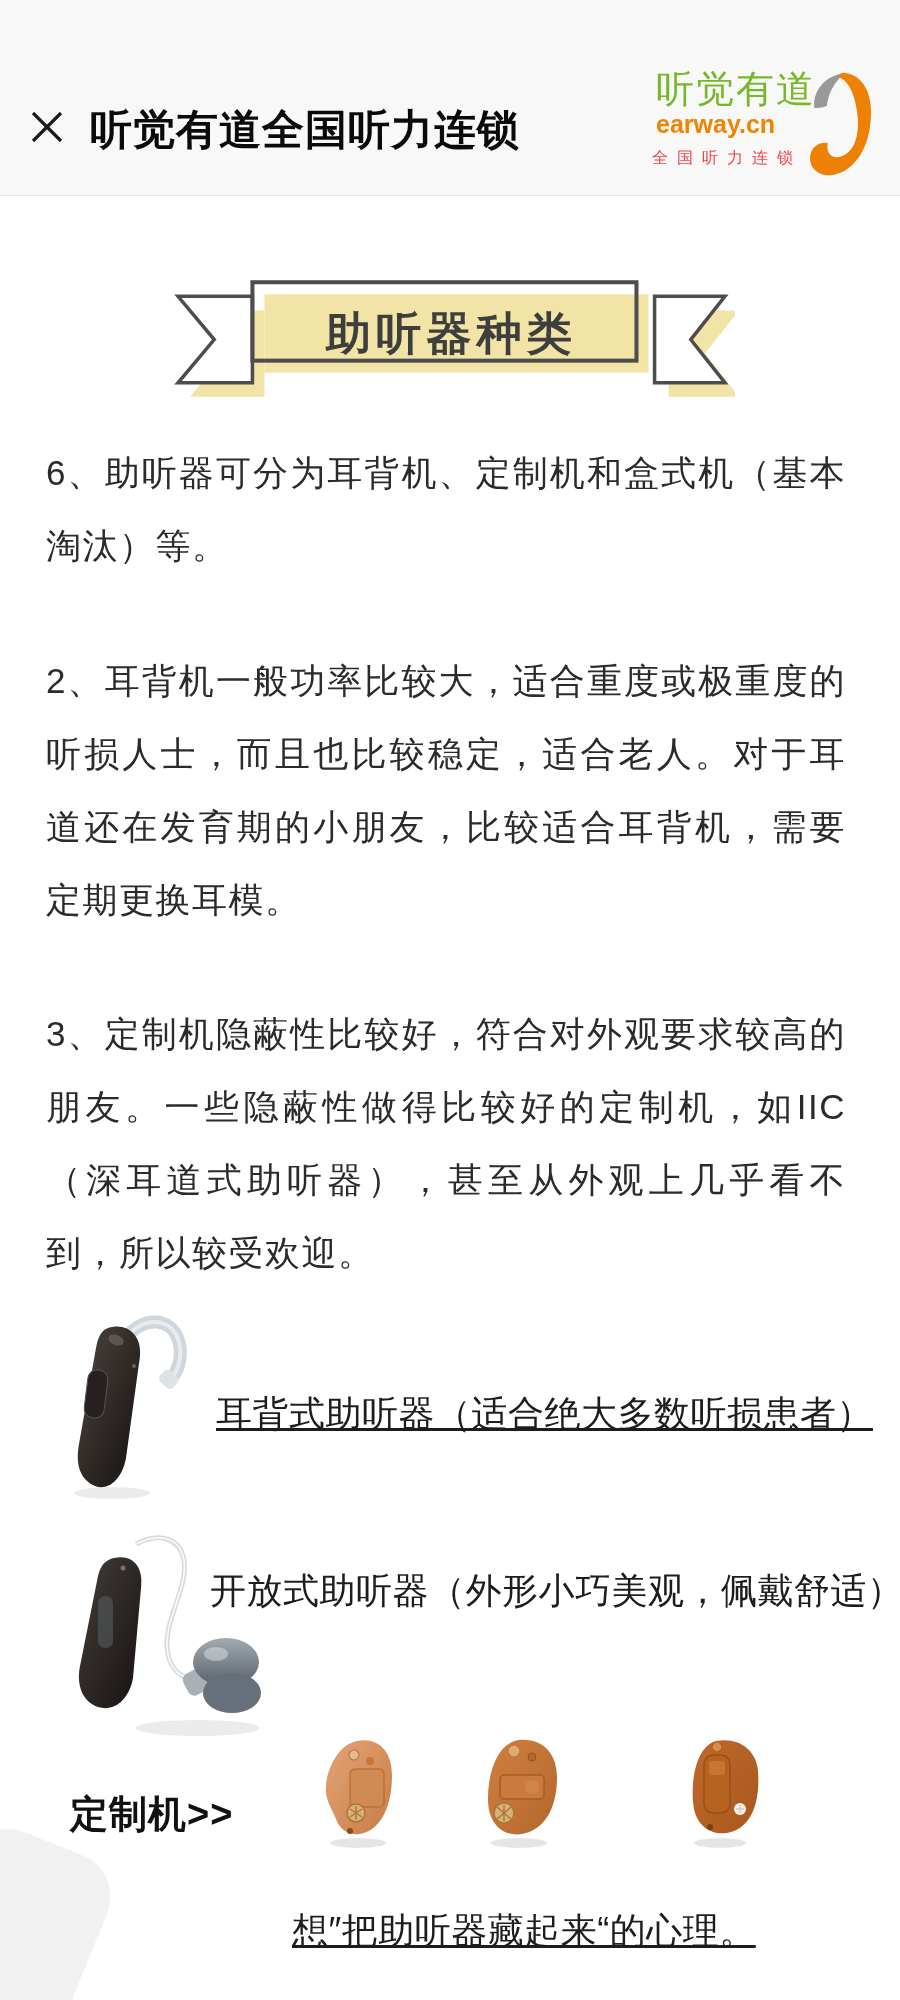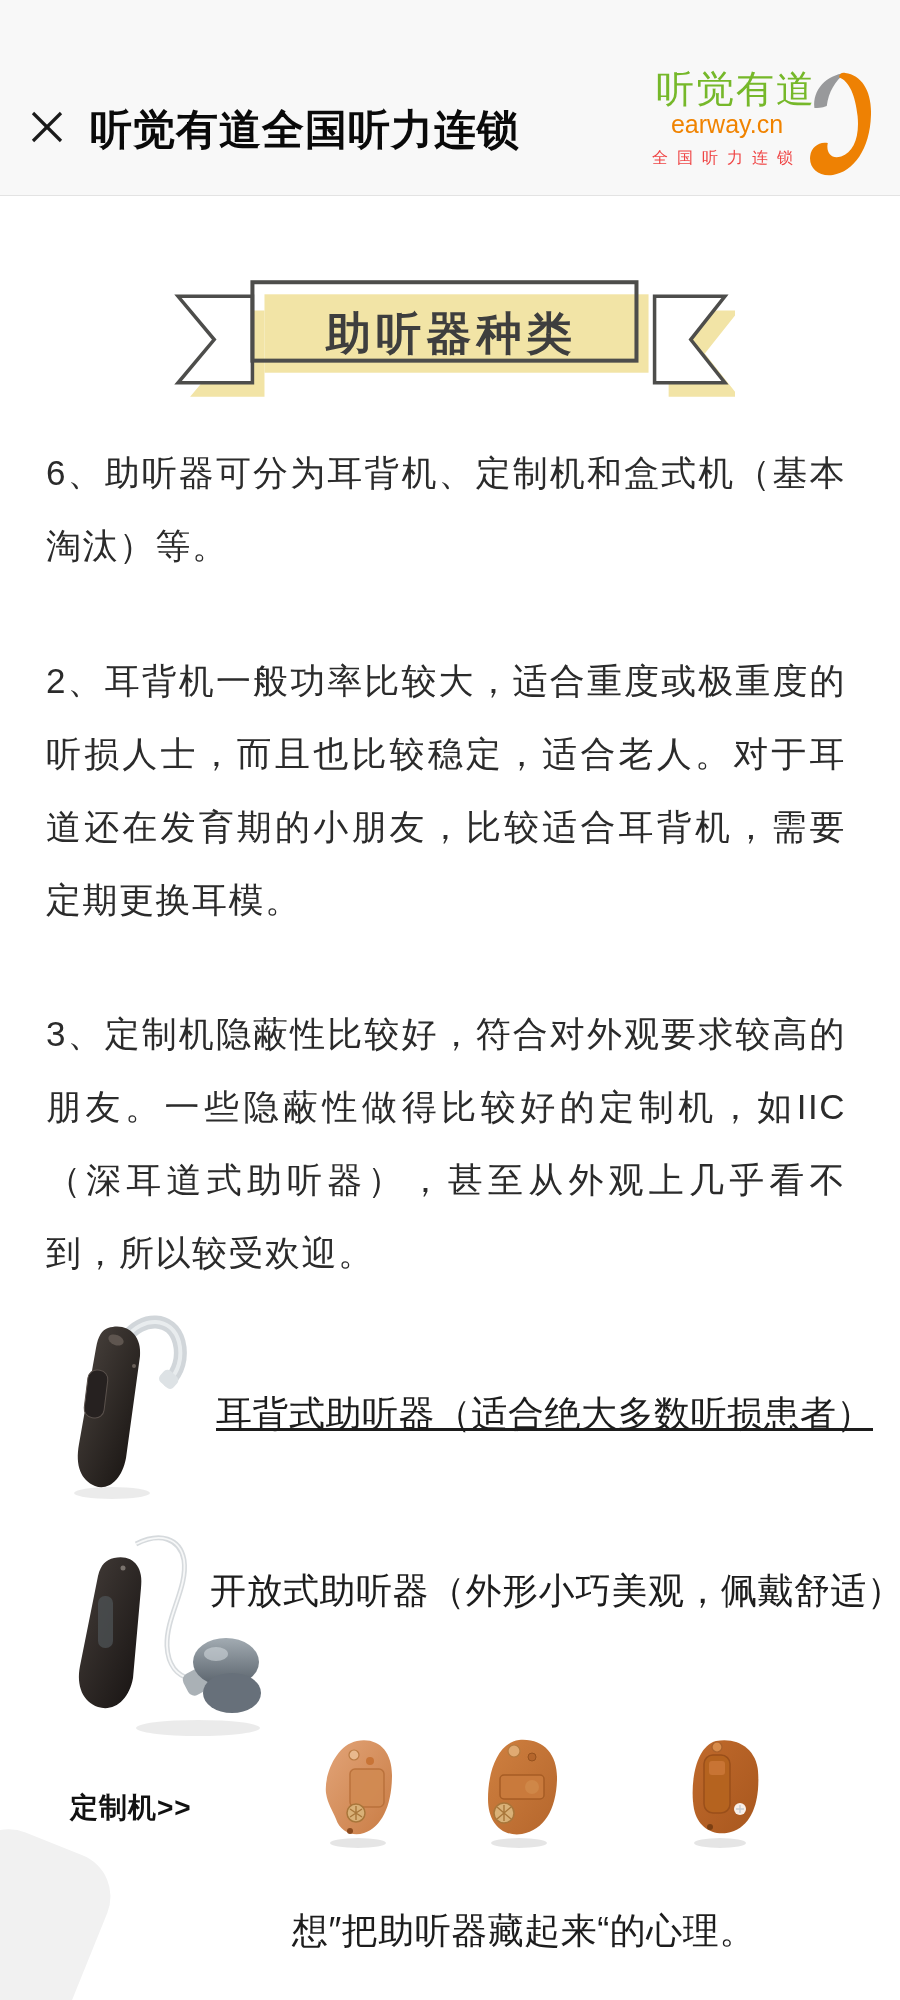--- a/index.html
+++ b/index.html
@@ -13,44 +13,44 @@
     position:absolute;left:0;top:0;width:900px;height:196px;
     background:#f8f8f8;border-bottom:1px solid #e3e3e3;box-sizing:border-box;
   }
   .close-btn{position:absolute;left:28px;top:108px;width:38px;height:38px;cursor:pointer;}
   .header-title{
     position:absolute;left:90px;top:102px;font-size:42px;font-weight:700;
     color:#0a0a0a;letter-spacing:1px;white-space:nowrap;
   }
   .logo{position:absolute;left:648px;top:58px;width:240px;height:130px;}
   .logo-brand{position:absolute;left:8px;top:6px;font-size:38px;font-weight:400;color:#76b82a;letter-spacing:2px;white-space:nowrap;}
-  .logo-domain{position:absolute;left:8px;top:52px;width:142px;text-align:center;font-size:25px;font-weight:400;color:#f08300;white-space:nowrap;}
+  .logo-domain{position:absolute;left:8px;top:52px;width:142px;text-align:left;font-size:25px;font-weight:700;color:#f08300;white-space:nowrap;}
   .logo-tagline{position:absolute;left:4px;top:90px;font-size:16px;color:#ef4444;letter-spacing:9px;white-space:nowrap;}
   .logo-swoosh{position:absolute;left:152px;top:10px;}
   
   .banner{position:absolute;left:172px;top:260px;width:563px;height:146px;}
   
   .para{
     position:absolute;left:46px;width:800px;font-size:35px;line-height:73px;
     color:#2b2b2b;letter-spacing:1.5px;text-align:justify;
   }
   .para1{top:436px;} .para2{top:644px;} .para3{top:997px;}
   
   .prod-img{position:absolute;}
   .bte-img{left:50px;top:1308px;}
   .ric-img{left:48px;top:1530px;}
   .aid1{left:312px;top:1735px;} .aid2{left:474px;top:1735px;} .aid3{left:676px;top:1735px;}
   .caption{
     position:absolute;font-size:36px;color:#1d1d1d;white-space:nowrap;letter-spacing:0.5px;
   }
   .cap-bte{left:216px;top:1390px;text-decoration:underline;}
   .cap-ric{left:210px;top:1567px;}
-  .custom-label{position:absolute;left:70px;top:1789px;font-size:28px;font-weight:700;color:#111;white-space:nowrap;letter-spacing:1px;}
+  .custom-label{position:absolute;left:70px;top:1789px;font-size:38px;font-weight:700;color:#111;white-space:nowrap;letter-spacing:1px;}
   .cap-custom1{left:213px;top:1848px;}
-  .cap-custom2{left:292px;top:1907px;}
+  .cap-custom2{left:292px;top:1907px;text-decoration:underline;}
   .corner-shape{
     position:absolute;left:-62px;top:1836px;width:150px;height:220px;
     background:#f1f1f1;border-radius:44px;transform:rotate(22deg);
   }
 </style>
 </head>
 <body>
 
 <div class="page">
 

